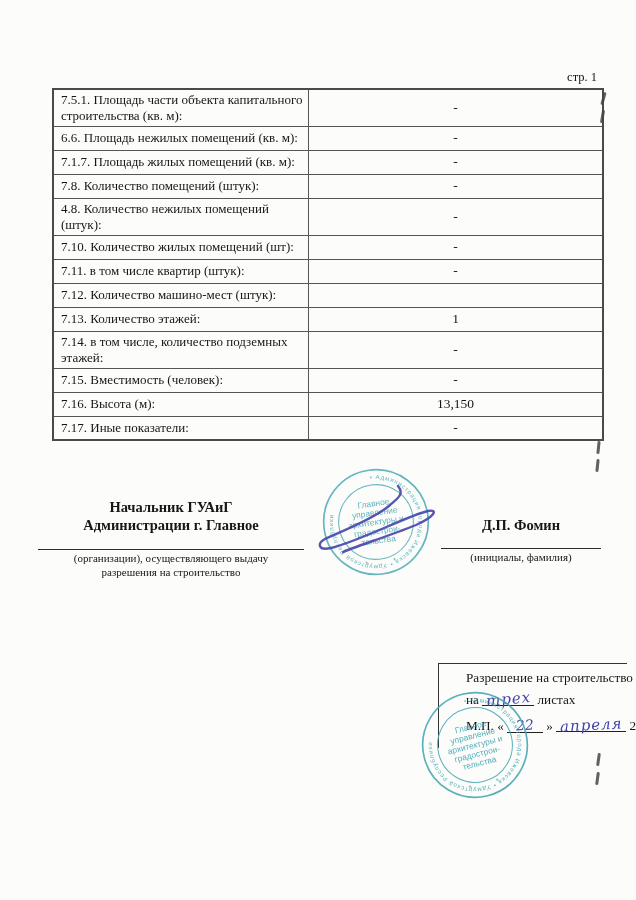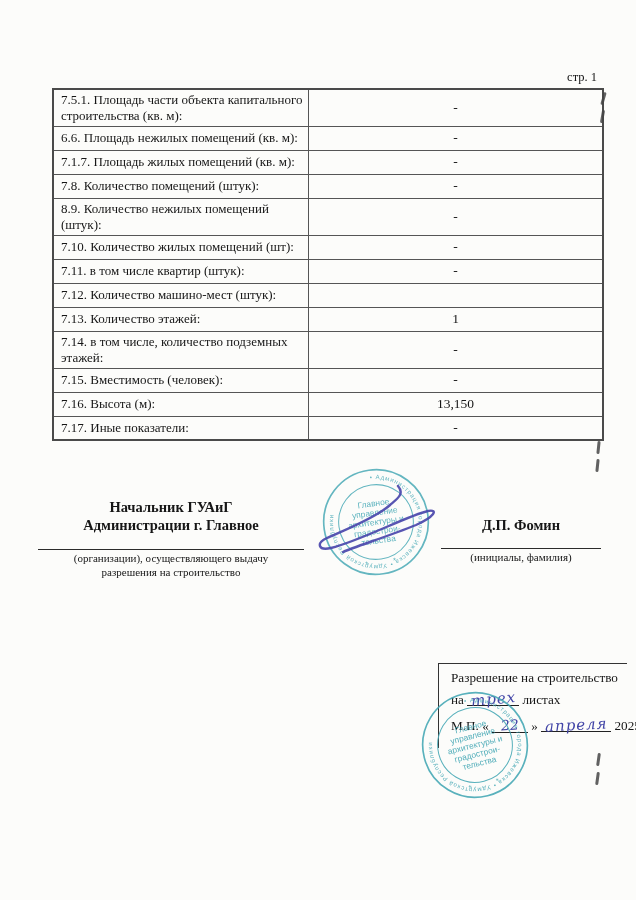--- a/index.html
+++ b/index.html
@@ -58,21 +58,21 @@
   }
   .stamp .star{font-size:8px;}
 
   
   .sig-stroke{position:absolute;left:312px;top:480px;width:140px;height:92px;}
 
   
   .permit-box{
     position:absolute;left:438px;top:663px;width:189px;height:85px;
     border-top:1.5px solid #333;border-left:1.5px solid #333;
-    padding-left:12px;box-sizing:border-box;font-size:13.2px;
+    padding-left:27px;box-sizing:border-box;font-size:13.2px;
   }
   .permit-box .line1{margin-top:6px;white-space:nowrap;}
   .permit-box .line2{margin-top:4px;white-space:nowrap;}
   .permit-box .line3{margin-top:8px;white-space:nowrap;}
   .blank{
     display:inline-block;border-bottom:1.4px solid #222;
     text-align:center;vertical-align:baseline;height:15px;
   }
   .blank.day{width:36px;}
   .blank.sheets{width:52px;}
@@ -116,21 +116,21 @@
       </tr>
       <tr>
         <td class="lbl">7.1.7. Площадь жилых помещений (кв. м):</td>
         <td class="val">-</td>
       </tr>
       <tr>
         <td class="lbl">7.8. Количество помещений (штук):</td>
         <td class="val">-</td>
       </tr>
       <tr class="tall">
-        <td class="lbl">8.9. Количество нежилых помещений (штук):</td>
+        <td class="lbl">4.8. Количество нежилых помещений (штук):</td>
         <td class="val">-</td>
       </tr>
       <tr>
         <td class="lbl">7.10. Количество жилых помещений (шт):</td>
         <td class="val">-</td>
       </tr>
       <tr>
         <td class="lbl">7.11. в том числе квартир (штук):</td>
         <td class="val">-</td>
       </tr>

